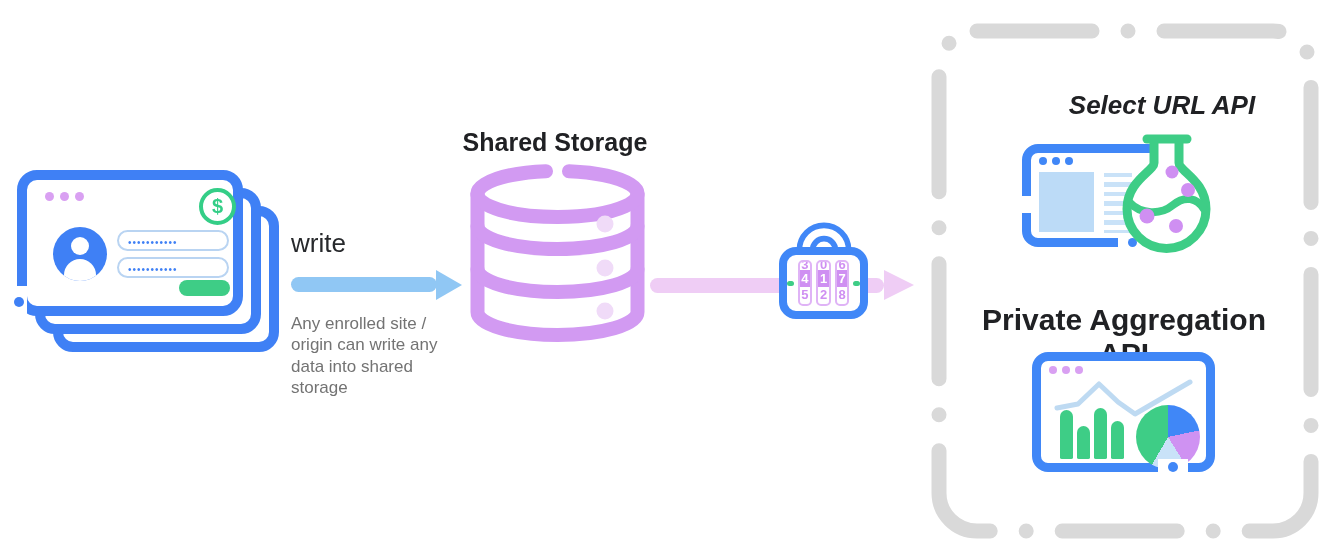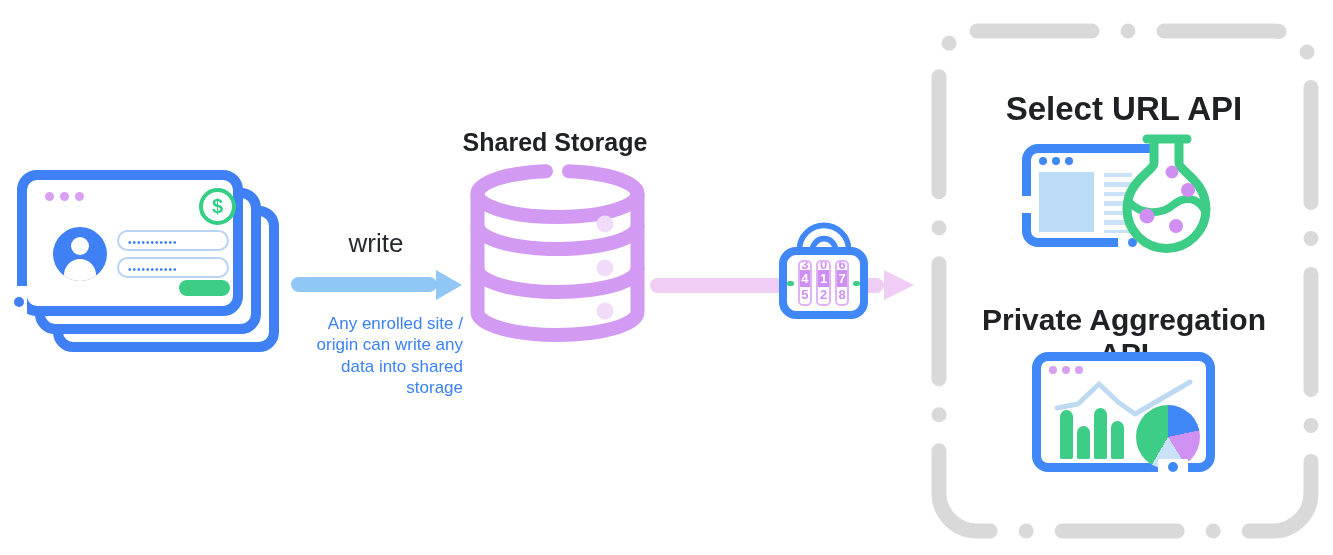--- a/index.html
+++ b/index.html
@@ -24,22 +24,22 @@
   .pw-field{position:absolute;left:90px;width:112px;height:21px;border:2px solid #B9D4F2;border-radius:11px;
     color:#3F80F5;font-size:10px;letter-spacing:1px;line-height:21px;padding-left:9px;box-sizing:border-box;
     overflow:hidden;white-space:nowrap;background:#fff;}
   .green-btn{position:absolute;left:152px;top:100px;width:51px;height:16px;border-radius:9px;background:#3ECD86;}
   .edge-gap{position:absolute;left:-10px;top:106px;width:10px;height:32px;background:#fff;}
   .edge-dot{position:absolute;left:-13px;top:117px;width:10px;height:10px;border-radius:50%;background:#3F80F5;}
 
   
   .arrow-shaft{position:absolute;height:15px;border-radius:8px;}
   .arrow-head{position:absolute;width:0;height:0;border-top:15px solid transparent;border-bottom:15px solid transparent;}
-  .flow-label{position:absolute;font-size:26px;color:#27292c;text-align:center;}
-  .flow-caption{position:absolute;font-size:17px;line-height:1.25;color:#3b82f6;text-align:right;}
+  .flow-label{position:absolute;font-size:26px;color:#27292c;}
+  .flow-caption{position:absolute;font-size:17px;line-height:1.25;color:#737373;}
 
   
   .big-title{position:absolute;font-weight:700;color:#202124;text-align:center;}
 
   
   .lock{position:absolute;left:779px;top:203px;width:90px;height:116px;}
   .lock-body{position:absolute;left:0;top:44px;width:89px;height:72px;background:#fff;
     border:8px solid #4087F7;border-radius:17px;box-sizing:border-box;
     display:flex;align-items:center;justify-content:center;gap:4px;}
   .wheel{width:17px;height:46px;border:2px solid #DFB3F6;border-radius:5px;background:#fff;
@@ -135,21 +135,21 @@
       </div>
       <div class="wheel">
         <div class="above">6</div>
         <div class="mid">7</div>
         <div class="below">8</div>
       </div>
       <span class="dial-dash"></span>
     </div>
   </div>
 
-  <div class="big-title" style="left:974px;top:90px;width:300px;font-size:33px;">Select URL API</div>
+  <div class="big-title" style="left:1012px;top:90px;width:300px;font-size:26px;font-style:italic;">Select URL API</div>
 
   <div class="abs" style="left:1022px;top:138px;width:200px;height:125px;">
     <div class="mini-window" style="left:0;top:6px;width:153px;height:103px;"></div>
     <div class="mini-dots" style="left:17px;top:19px;">
       <i style="background:#4087F7;"></i>
         <i style="background:#4087F7;"></i>
         <i style="background:#4087F7;"></i>
     </div>
     <div class="pale-rect" style="left:17px;top:34px;width:55px;height:60px;"></div>
     <div class="line-col" style="left:82px;top:35px;"></div>

